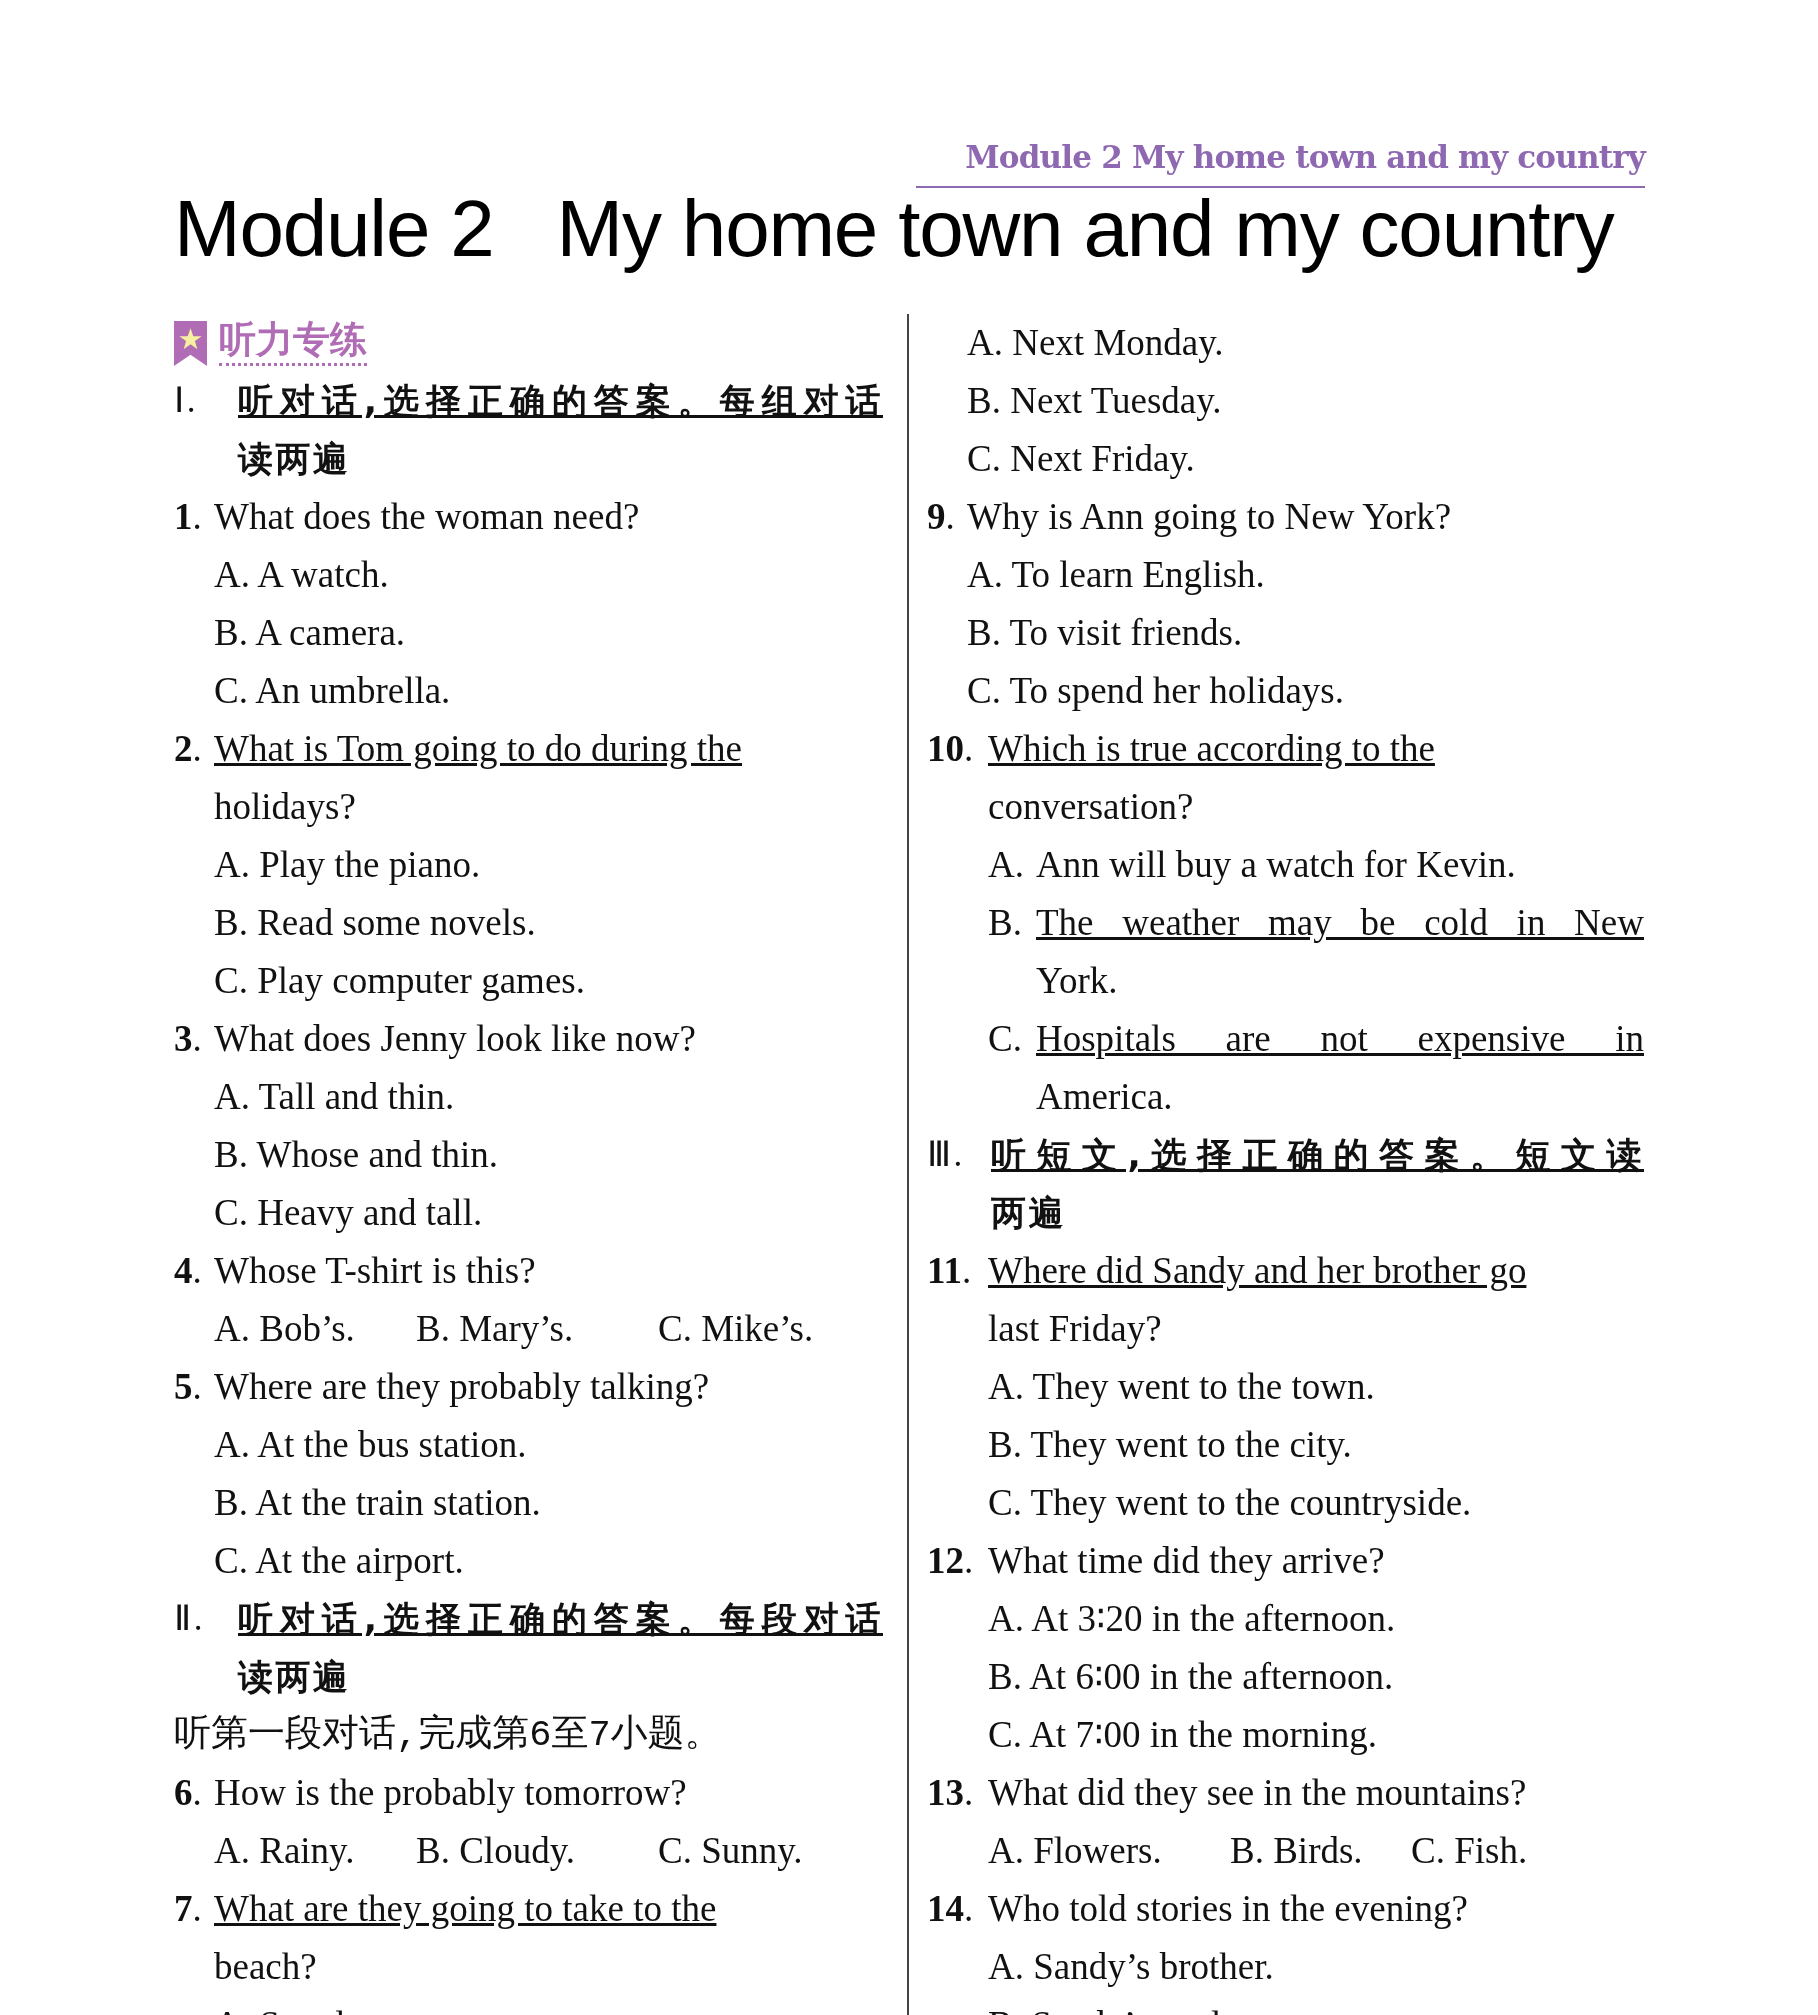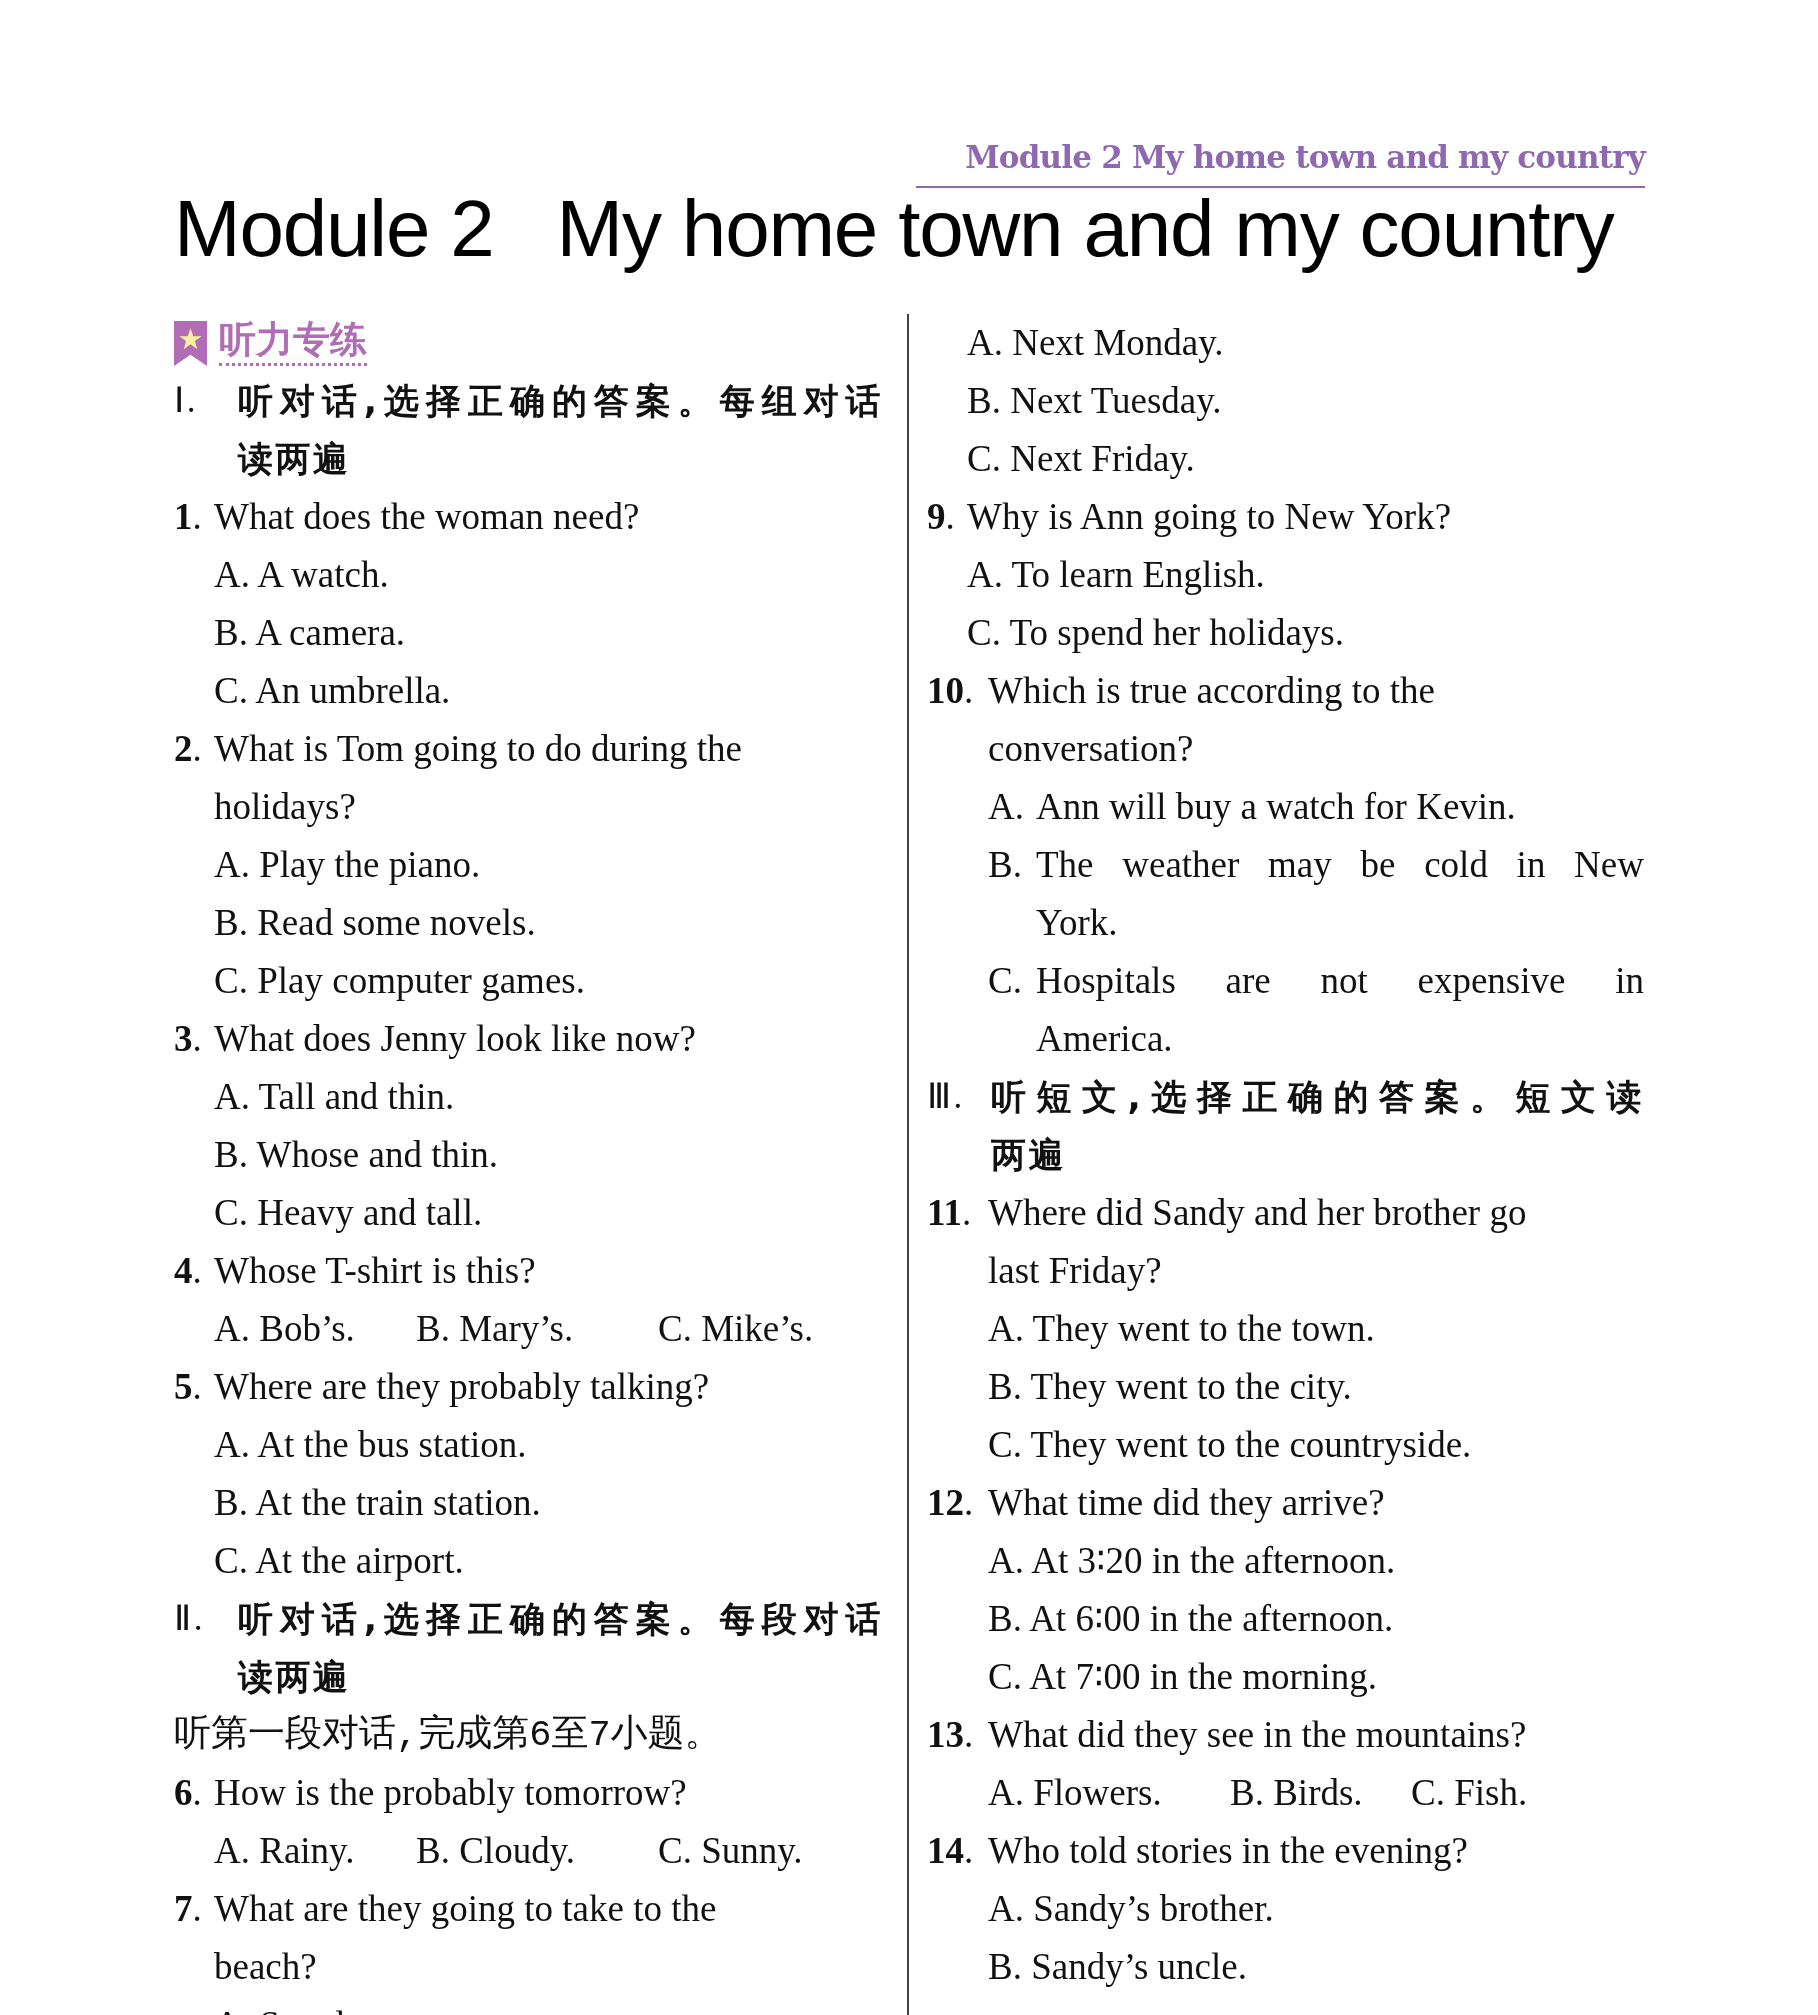--- a/index.html
+++ b/index.html
@@ -24,21 +24,21 @@
   .q .num .dot { font-weight:normal; }
   .q .qtext { flex:1; text-align:justify; text-align-last:left; }
   .q.narrow .num { width:40px; }
   .q.wide .num { width:61px; }
   .opt { padding-left:40px; white-space:pre; }
   .right .opt { padding-left:40px; }
   .right .opt.deep { padding-left:61px; }
   .hang { display:flex; padding-left:61px; }
   .hang .lbl { flex:none; width:48px; }
   .hang .txt { flex:1; }
-  .justify-line { display:block; text-align:justify; text-align-last:justify; }
+  .justify-line { display:block; text-align:justify; text-align-last:justify;text-decoration:underline; }
   .instr { font-family:Liberation Mono, monospace; }
   .inline-opts { display:flex; padding-left:40px; white-space:pre; }
   .inline-opts span { display:inline-block; }
 </style>
 </head>
 <body>
 
 <div class="running-head">Module 2  My home town and my country</div>
 <div class="running-rule"></div>
 <div class="page-title">Module 2   My home town and my country</div>
@@ -161,20 +161,21 @@
     <div class="opt">B. Next Tuesday.</div>
     <div class="opt">C. Next Friday.</div>
   </div>
 
   <div>
     <div class="q narrow">
         <span class="num"><span>9</span><span class="dot">.</span></span>
         <span class="qtext">Why is Ann going to New York?</span>
       </div>
     <div class="opt">A. To learn English.</div>
+    <div class="opt">B. To visit friends.</div>
     <div class="opt">C. To spend her holidays.</div>
   </div>
 
   <div>
     <div class="q wide">
         <span class="num"><span>10</span><span class="dot">.</span></span>
         <span class="qtext justify-line">Which is true according to the</span>
       </div>
     <div class="opt deep">conversation?</div>
     <div class="hang">

